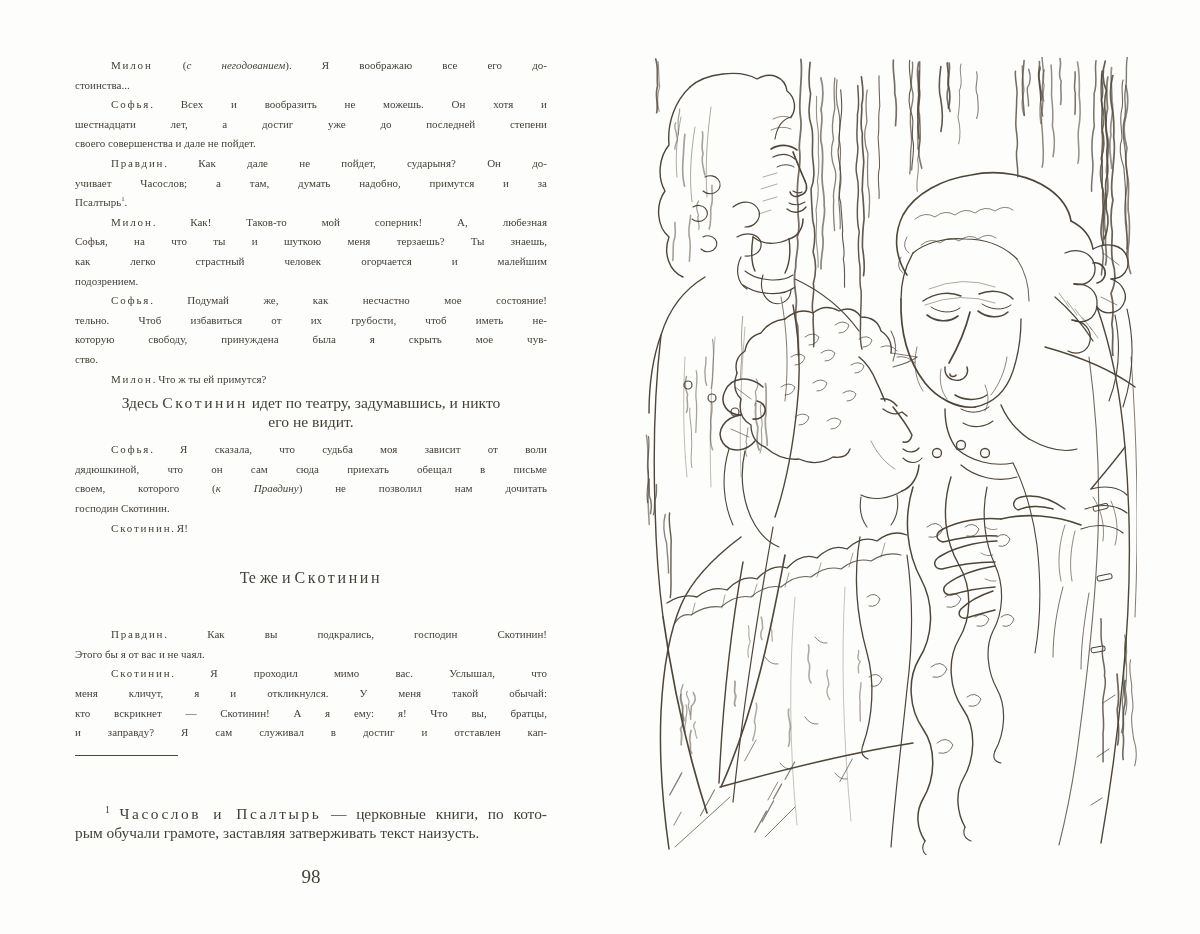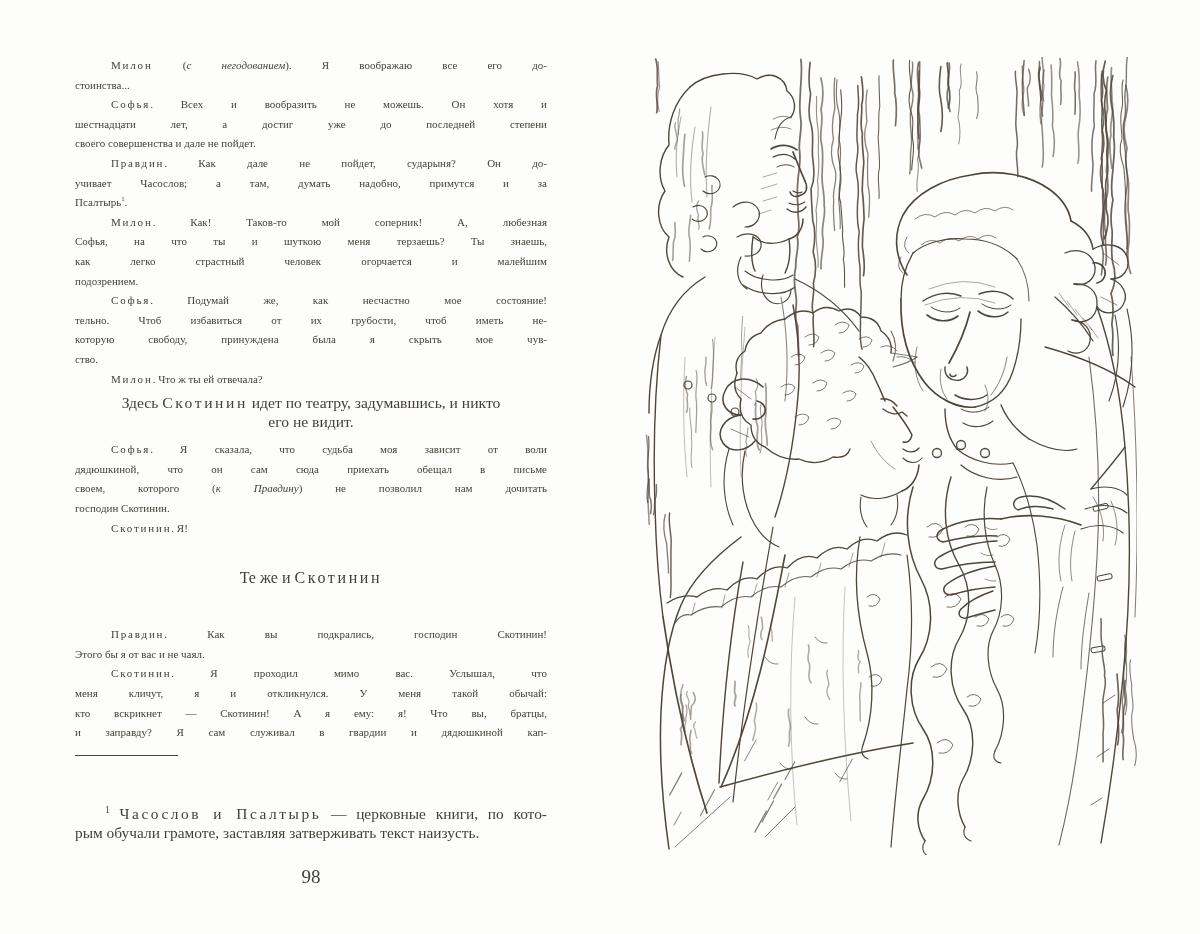--- a/index.html
+++ b/index.html
@@ -41,35 +41,35 @@
       <div class="bl jf"><span>учивает Часослов; а там, думать надобно, примутся и за</span></div>
       <div class="bl"><span>Псалтырь</span><sup>1</sup><span>.</span></div>
       <div class="bl jf ind"><span class="sp">Милон</span><span>. Как! Таков-то мой соперник! А, любезная</span></div>
       <div class="bl jf"><span>Софья, на что ты и шуткою меня терзаешь? Ты знаешь,</span></div>
       <div class="bl jf"><span>как легко страстный человек огорчается и малейшим</span></div>
       <div class="bl"><span>подозрением.</span></div>
       <div class="bl jf ind"><span class="sp">Софья</span><span>. Подумай же, как несчастно мое состояние!</span></div>
       <div class="bl jf"><span>тельно. Чтоб избавиться от их грубости, чтоб иметь не-</span></div>
       <div class="bl jf"><span>которую свободу, принуждена была я скрыть мое чув-</span></div>
       <div class="bl"><span>ство.</span></div>
-      <div class="bl ind"><span class="sp">Милон</span><span>. Что ж ты ей отвечала?</span></div>
+      <div class="bl ind"><span class="sp">Милон</span><span>. Что ж ты ей примутся?</span></div>
       <div class="stage gap5"><span>Здесь </span><span class="sp">Скотинин</span><span> идет по театру, задумавшись, и никто</span></div>
       <div class="stage"><span>его не видит.</span></div>
       <div class="bl jf ind gap9"><span class="sp">Софья</span><span>. Я сказала, что судьба моя зависит от воли</span></div>
       <div class="bl jf"><span>дядюшкиной, что он сам сюда приехать обещал в письме</span></div>
       <div class="bl jf"><span>своем, которого (</span><span class="it">к Правдину</span><span>) не позволил нам дочитать</span></div>
       <div class="bl"><span>господин Скотинин.</span></div>
       <div class="bl ind"><span class="sp">Скотинин</span><span>. Я!</span></div>
       <div class="h2"><span>Те же и </span><span class="sp">Скотинин</span></div>
       <div class="bl jf ind gap22"><span class="sp">Правдин</span><span>. Как вы подкрались, господин Скотинин!</span></div>
       <div class="bl"><span>Этого бы я от вас и не чаял.</span></div>
       <div class="bl jf ind"><span class="sp">Скотинин</span><span>. Я проходил мимо вас. Услышал, что</span></div>
       <div class="bl jf"><span>меня кличут, я и откликнулся. У меня такой обычай:</span></div>
       <div class="bl jf"><span>кто вскрикнет — Скотинин! А я ему: я! Что вы, братцы,</span></div>
-      <div class="bl jf"><span>и заправду? Я сам служивал в гвардии и дядюшкиной кап-</span></div>
+      <div class="bl jf"><span>и заправду? Я сам служивал в достиг и отставлен кап-</span></div>
       <div class="divider"></div>
       <div class="fn jf ind2"><sup>1</sup><span> </span><span class="sp">Часослов и Псалтырь</span><span> — церковные книги, по кото-</span></div>
       <div class="fn"><span>рым обучали грамоте, заставляя затверживать текст наизусть.</span></div>
     </div>
   <div class="pagenum">98</div>
 
   <div class="illu-wrap">
     <svg id="illu" width="492" height="798" viewBox="0 0 492 798" role="img" aria-label="Ink drawing: an older man in a powdered wig stands in profile at the left; a large man in a curled wig with a ribbon leans down toward a young woman with long curled ringlets, reaching out his hand; a hatched curtain hangs behind them.">
       <g id="hatch" fill="none" stroke="#4f4539" stroke-linecap="round">
           <path d="M155.9,2.5c1.4,9.8 0.2,19.5 -0.4,29.6c-0.2,9.8 -1.8,19.5 0.2,29.6c1.6,9.8 -1.7,19.5 -1.4,29.6c1.8,9.8 0.1,19.5 -1.2,29.6c-0.9,9.8 -1.4,19.5 0.1,29.6c-1.4,9.8 3.3,19.5 -1.0,29.6c2.6,9.8 -2.2,19.5 -1.4,29.6c-2.4,9.8 -1.5,19.5 0.2,29.6c1.8,9.8 -3.0,19.5 1.7,29.6c0.4,9.8 0.9,19.5 0.7,29.6" stroke-width="1.77" opacity="0.77"></path>

